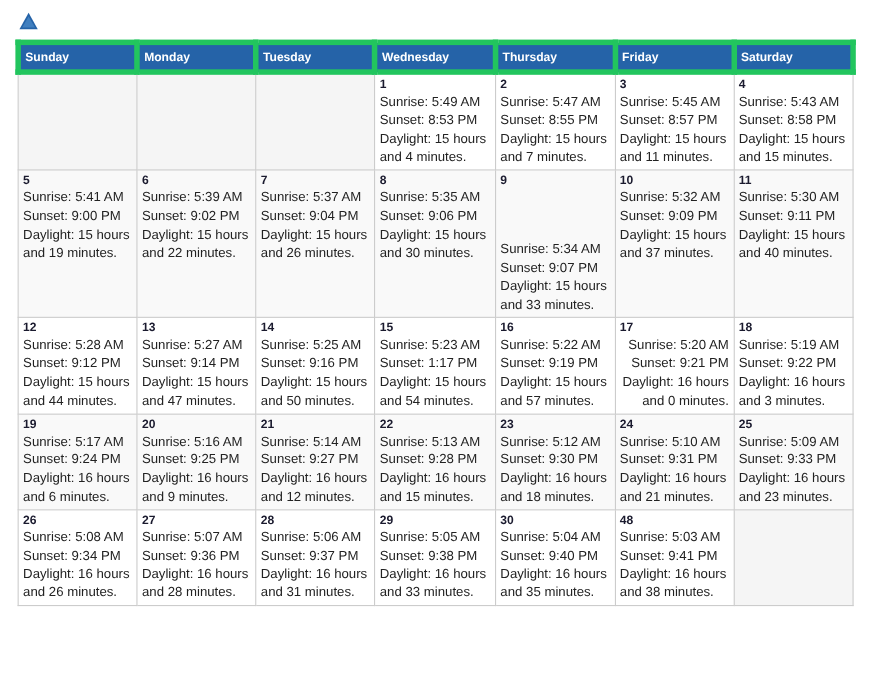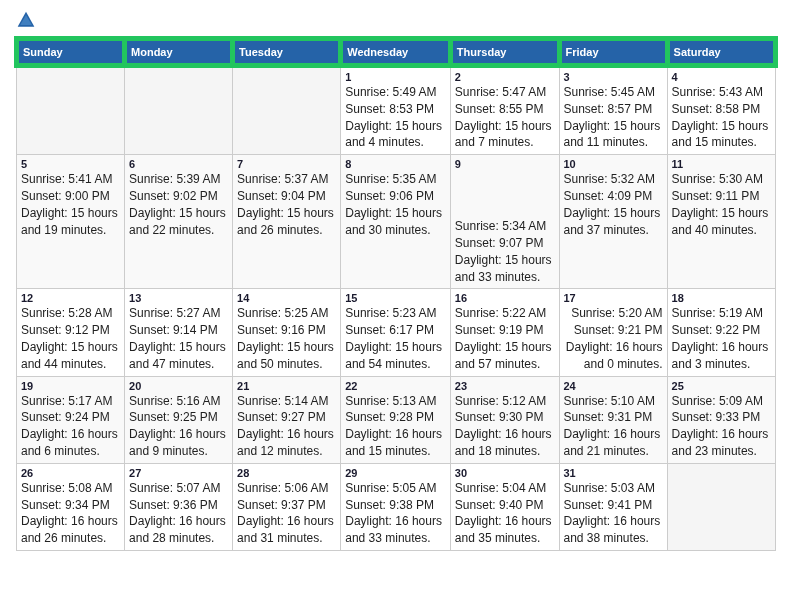--- a/index.html
+++ b/index.html
@@ -198,21 +198,21 @@
           <td>
             <span class="day-number">9</span>
             <div class="day-info" style="white-space: pre-line; margin-top: 48px;">Sunrise: 5:34 AM
 Sunset: 9:07 PM
 Daylight: 15 hours
 and 33 minutes.</div>
           </td>
           <td>
             <span class="day-number">10</span>
             <div class="day-info" style="white-space: pre-line;">Sunrise: 5:32 AM
-Sunset: 4:09 PM
+Sunset: 9:09 PM
 Daylight: 15 hours
 and 37 minutes.</div>
           </td>
           <td>
             <span class="day-number">11</span>
             <div class="day-info" style="white-space: pre-line;">Sunrise: 5:30 AM
 Sunset: 9:11 PM
 Daylight: 15 hours
 and 40 minutes.</div>
           </td>
@@ -235,21 +235,21 @@
           <td>
             <span class="day-number">14</span>
             <div class="day-info" style="white-space: pre-line;">Sunrise: 5:25 AM
 Sunset: 9:16 PM
 Daylight: 15 hours
 and 50 minutes.</div>
           </td>
           <td>
             <span class="day-number">15</span>
             <div class="day-info" style="white-space: pre-line;">Sunrise: 5:23 AM
-Sunset: 6:17 PM
+Sunset: 1:17 PM
 Daylight: 15 hours
 and 54 minutes.</div>
           </td>
           <td>
             <span class="day-number">16</span>
             <div class="day-info" style="white-space: pre-line;">Sunrise: 5:22 AM
 Sunset: 9:19 PM
 Daylight: 15 hours
 and 57 minutes.</div>
           </td>
@@ -349,21 +349,21 @@
 and 33 minutes.</div>
           </td>
           <td>
             <span class="day-number">30</span>
             <div class="day-info" style="white-space: pre-line;">Sunrise: 5:04 AM
 Sunset: 9:40 PM
 Daylight: 16 hours
 and 35 minutes.</div>
           </td>
           <td>
-            <span class="day-number">31</span>
+            <span class="day-number">48</span>
             <div class="day-info" style="white-space: pre-line;">Sunrise: 5:03 AM
 Sunset: 9:41 PM
 Daylight: 16 hours
 and 38 minutes.</div>
           </td>
           <td class="empty"></td>
         </tr>
       </tbody>
   </table>
 </div>

